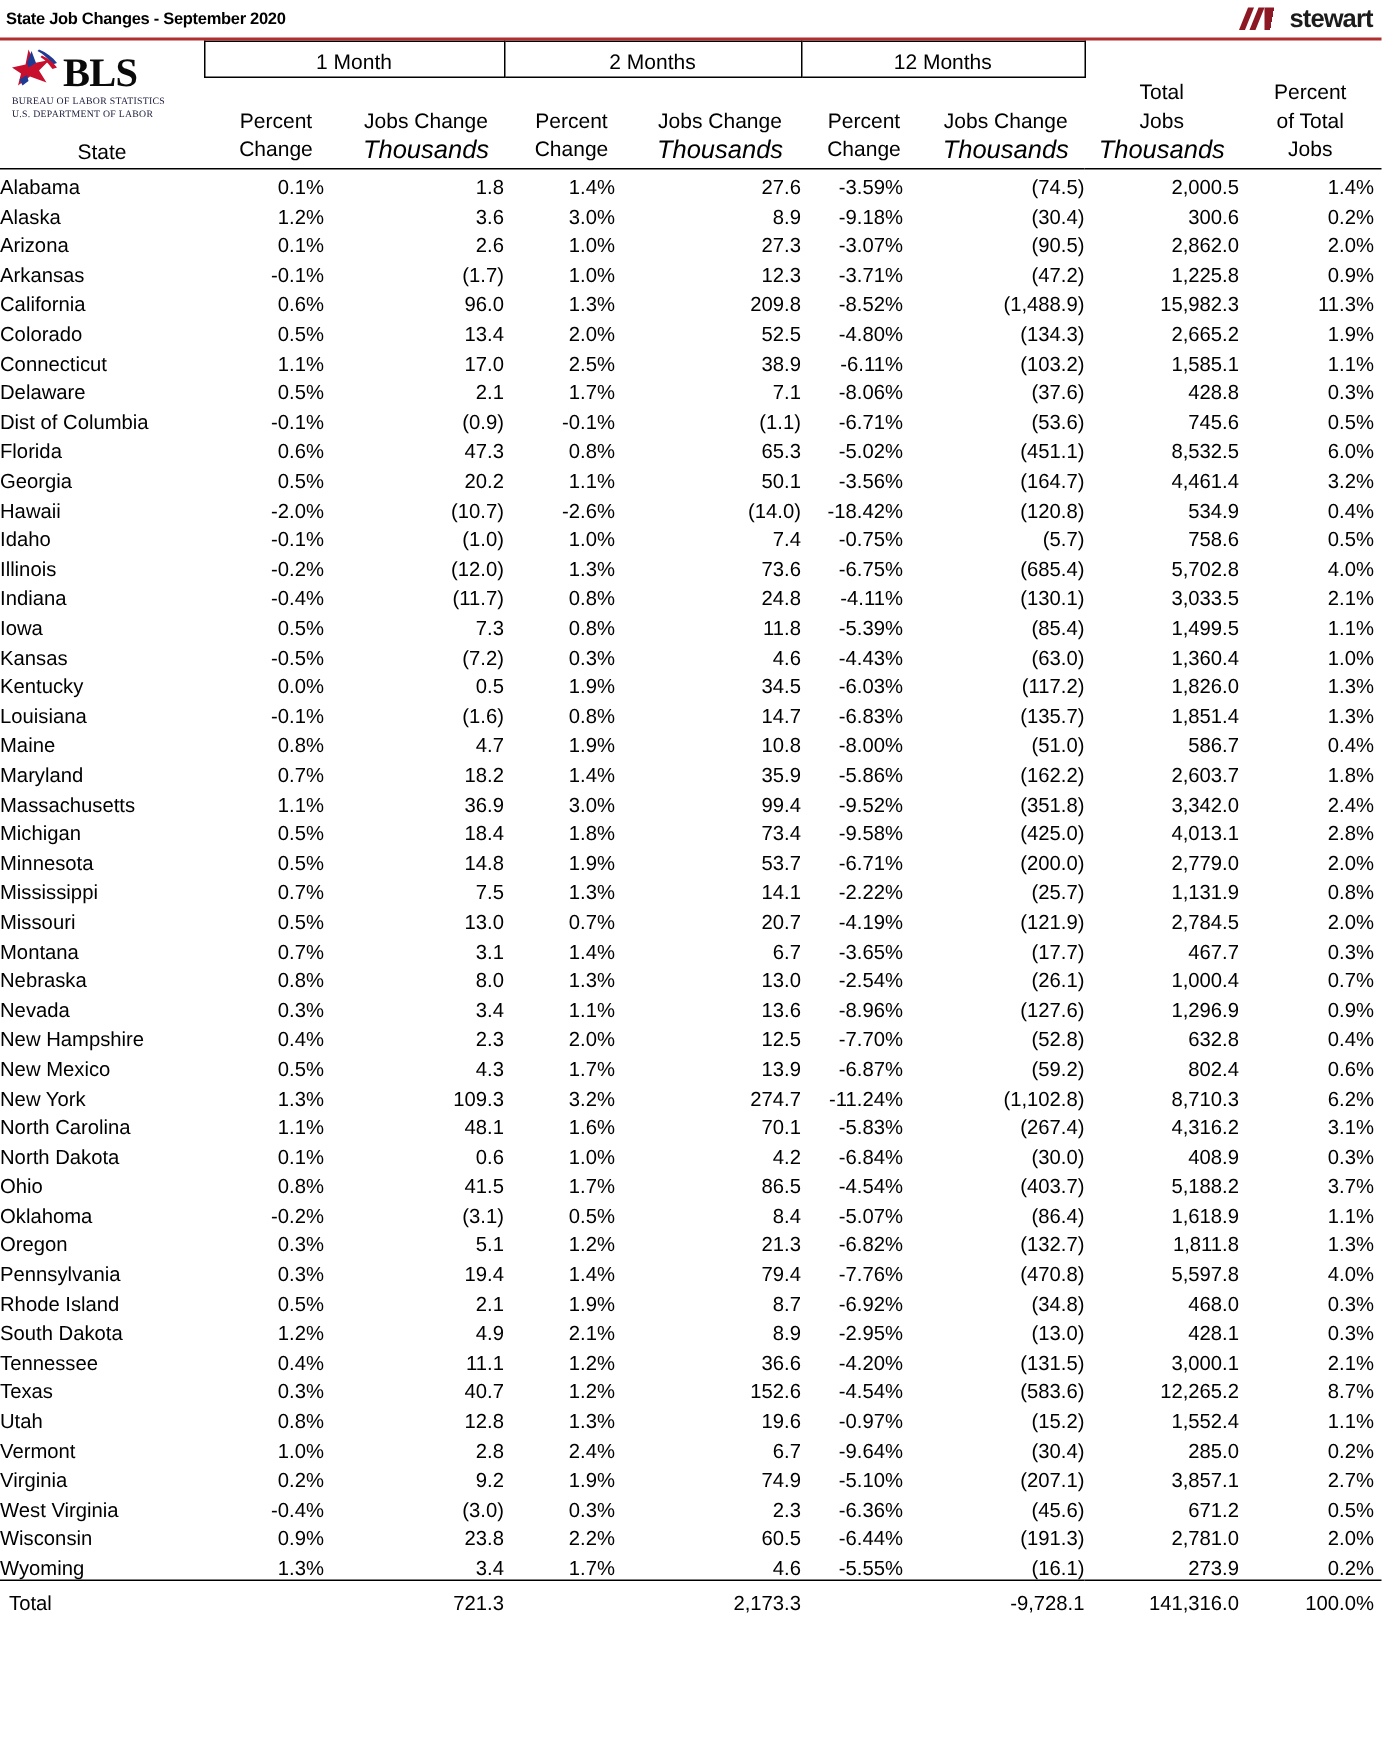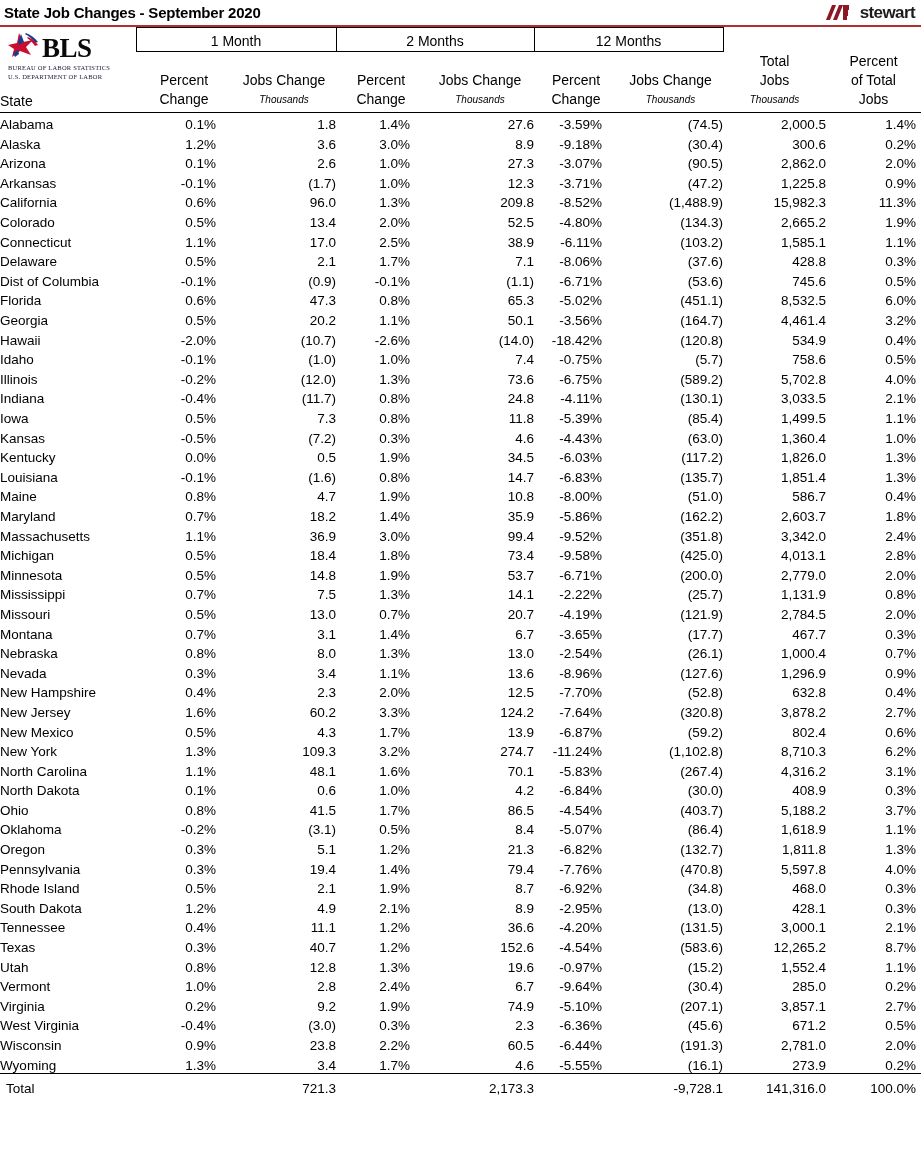--- a/index.html
+++ b/index.html
@@ -26,21 +26,21 @@
   .titlebar {
     position: relative;
     height: 25px;
     padding: 0 4px;
     display: flex;
     align-items: center;
     justify-content: space-between;
     border-bottom: 2px solid #b03030;
   }
   .doc-title {
-    font-size: 15px;
+    font-size: 11px;
     font-weight: bold;
     letter-spacing: -0.2px;
     white-space: nowrap;
   }
 
   
   .stewart-logo {
     display: flex;
     align-items: center;
     gap: 1px;
@@ -139,23 +139,23 @@
     height: 21px;
     vertical-align: middle;
   }
   .hdr-cell {
     text-align: center;
     font-size: 14px;
     line-height: 19px;
     padding-bottom: 0px;
   }
   .hdr-cell .l1, .hdr-cell .l2 { display: block; }
-  .hdr-cell .ital { font-style: italic; font-size: 10px; }
+  .hdr-cell .ital { font-style: italic; font-size: 17px; }
   .hdr-state {
-    text-align: left;
+    text-align: center;
     font-size: 14px;
     vertical-align: bottom;
   }
   thead .rule td {
     border-bottom: 1.6px solid #000;
     height: 3px;
   }
 
   
   tbody tr td { height: 19.6px; font-size: 13.5px; }
@@ -418,21 +418,21 @@
           <td class="num">758.6</td>
           <td class="num lastcol">0.5%</td>
         </tr>
         <tr>
           <td class="state">Illinois</td>
           <td class="num pctcol">-0.2%</td>
           <td class="num">(12.0)</td>
           <td class="num pctcol">1.3%</td>
           <td class="num">73.6</td>
           <td class="num pctcol">-6.75%</td>
-          <td class="num">(589.2)</td>
+          <td class="num">(685.4)</td>
           <td class="num">5,702.8</td>
           <td class="num lastcol">4.0%</td>
         </tr>
         <tr>
           <td class="state">Indiana</td>
           <td class="num pctcol">-0.4%</td>
           <td class="num">(11.7)</td>
           <td class="num pctcol">0.8%</td>
           <td class="num">24.8</td>
           <td class="num pctcol">-4.11%</td>
@@ -597,31 +597,20 @@
         <tr>
           <td class="state">New Hampshire</td>
           <td class="num pctcol">0.4%</td>
           <td class="num">2.3</td>
           <td class="num pctcol">2.0%</td>
           <td class="num">12.5</td>
           <td class="num pctcol">-7.70%</td>
           <td class="num">(52.8)</td>
           <td class="num">632.8</td>
           <td class="num lastcol">0.4%</td>
-        </tr>
-        <tr>
-          <td class="state">New Jersey</td>
-          <td class="num pctcol">1.6%</td>
-          <td class="num">60.2</td>
-          <td class="num pctcol">3.3%</td>
-          <td class="num">124.2</td>
-          <td class="num pctcol">-7.64%</td>
-          <td class="num">(320.8)</td>
-          <td class="num">3,878.2</td>
-          <td class="num lastcol">2.7%</td>
         </tr>
         <tr>
           <td class="state">New Mexico</td>
           <td class="num pctcol">0.5%</td>
           <td class="num">4.3</td>
           <td class="num pctcol">1.7%</td>
           <td class="num">13.9</td>
           <td class="num pctcol">-6.87%</td>
           <td class="num">(59.2)</td>
           <td class="num">802.4</td>

